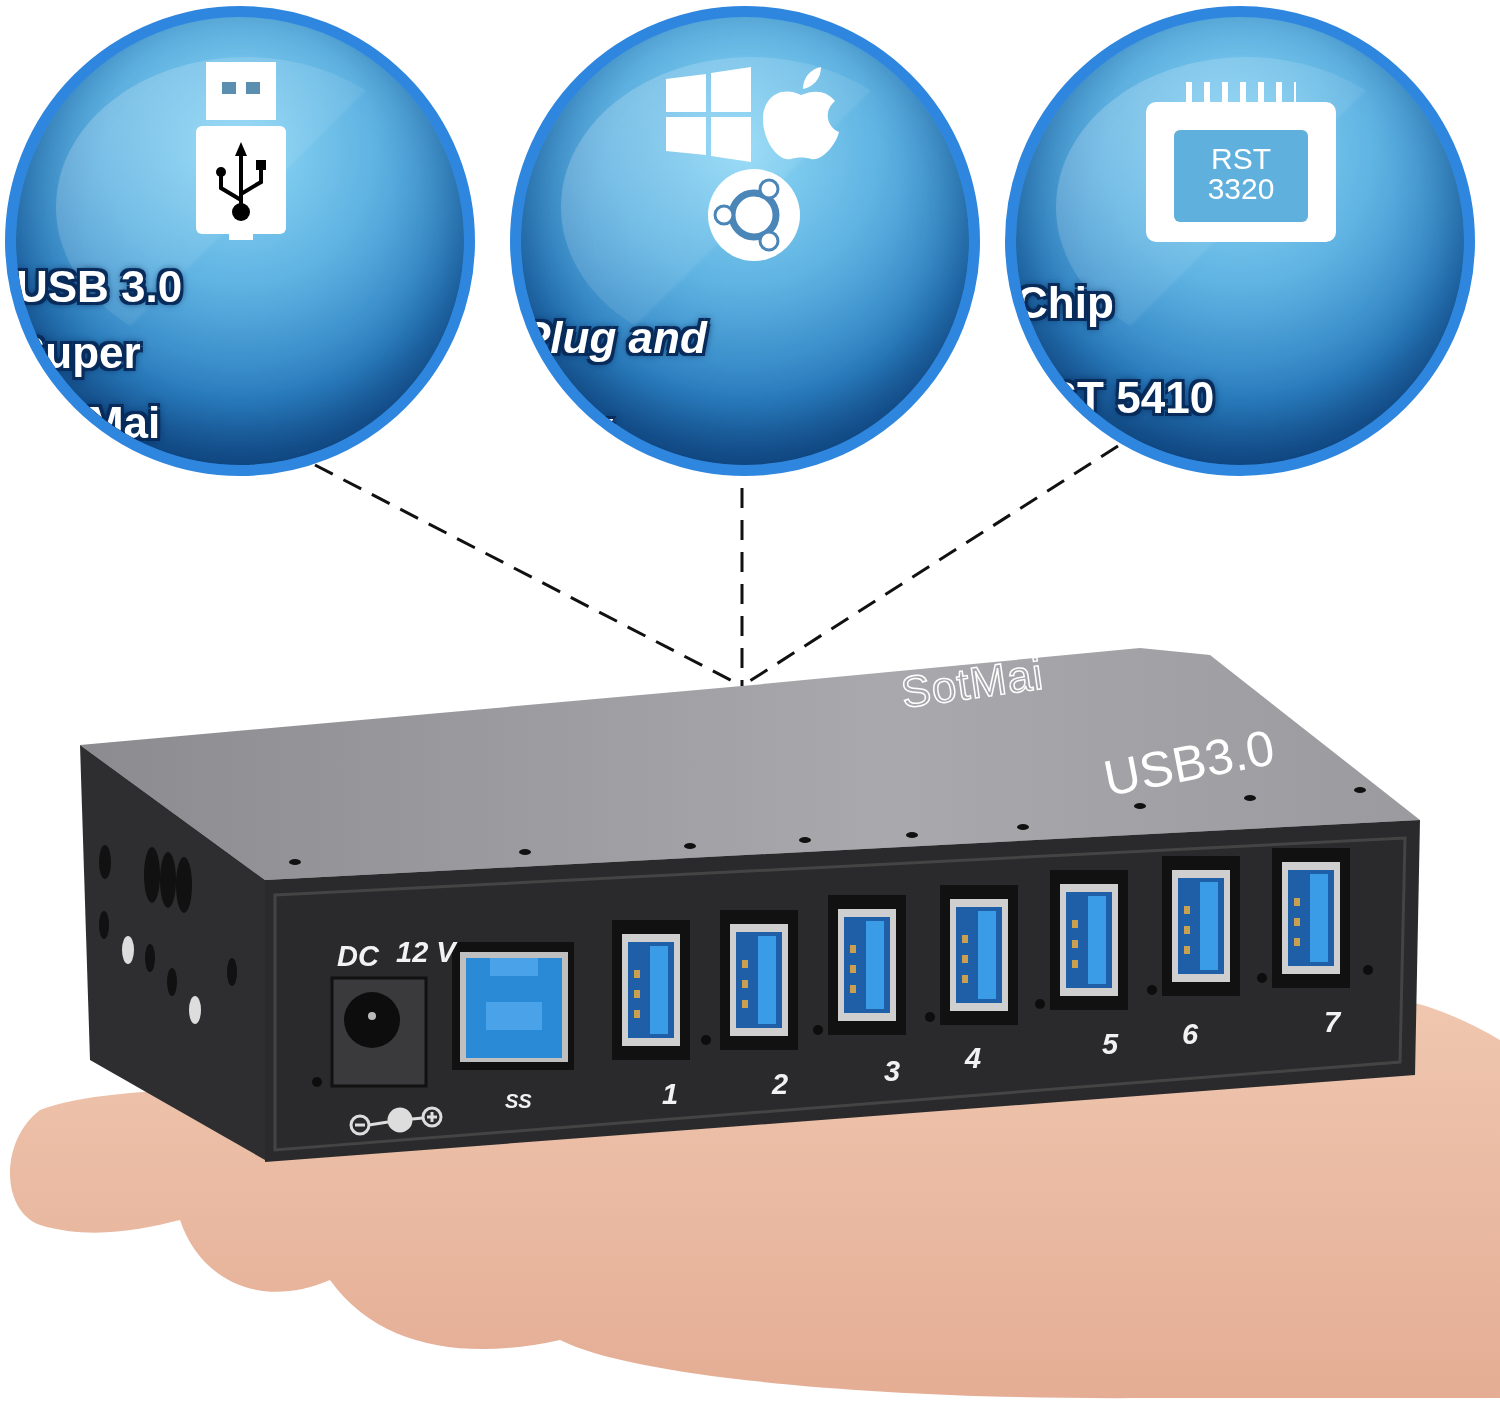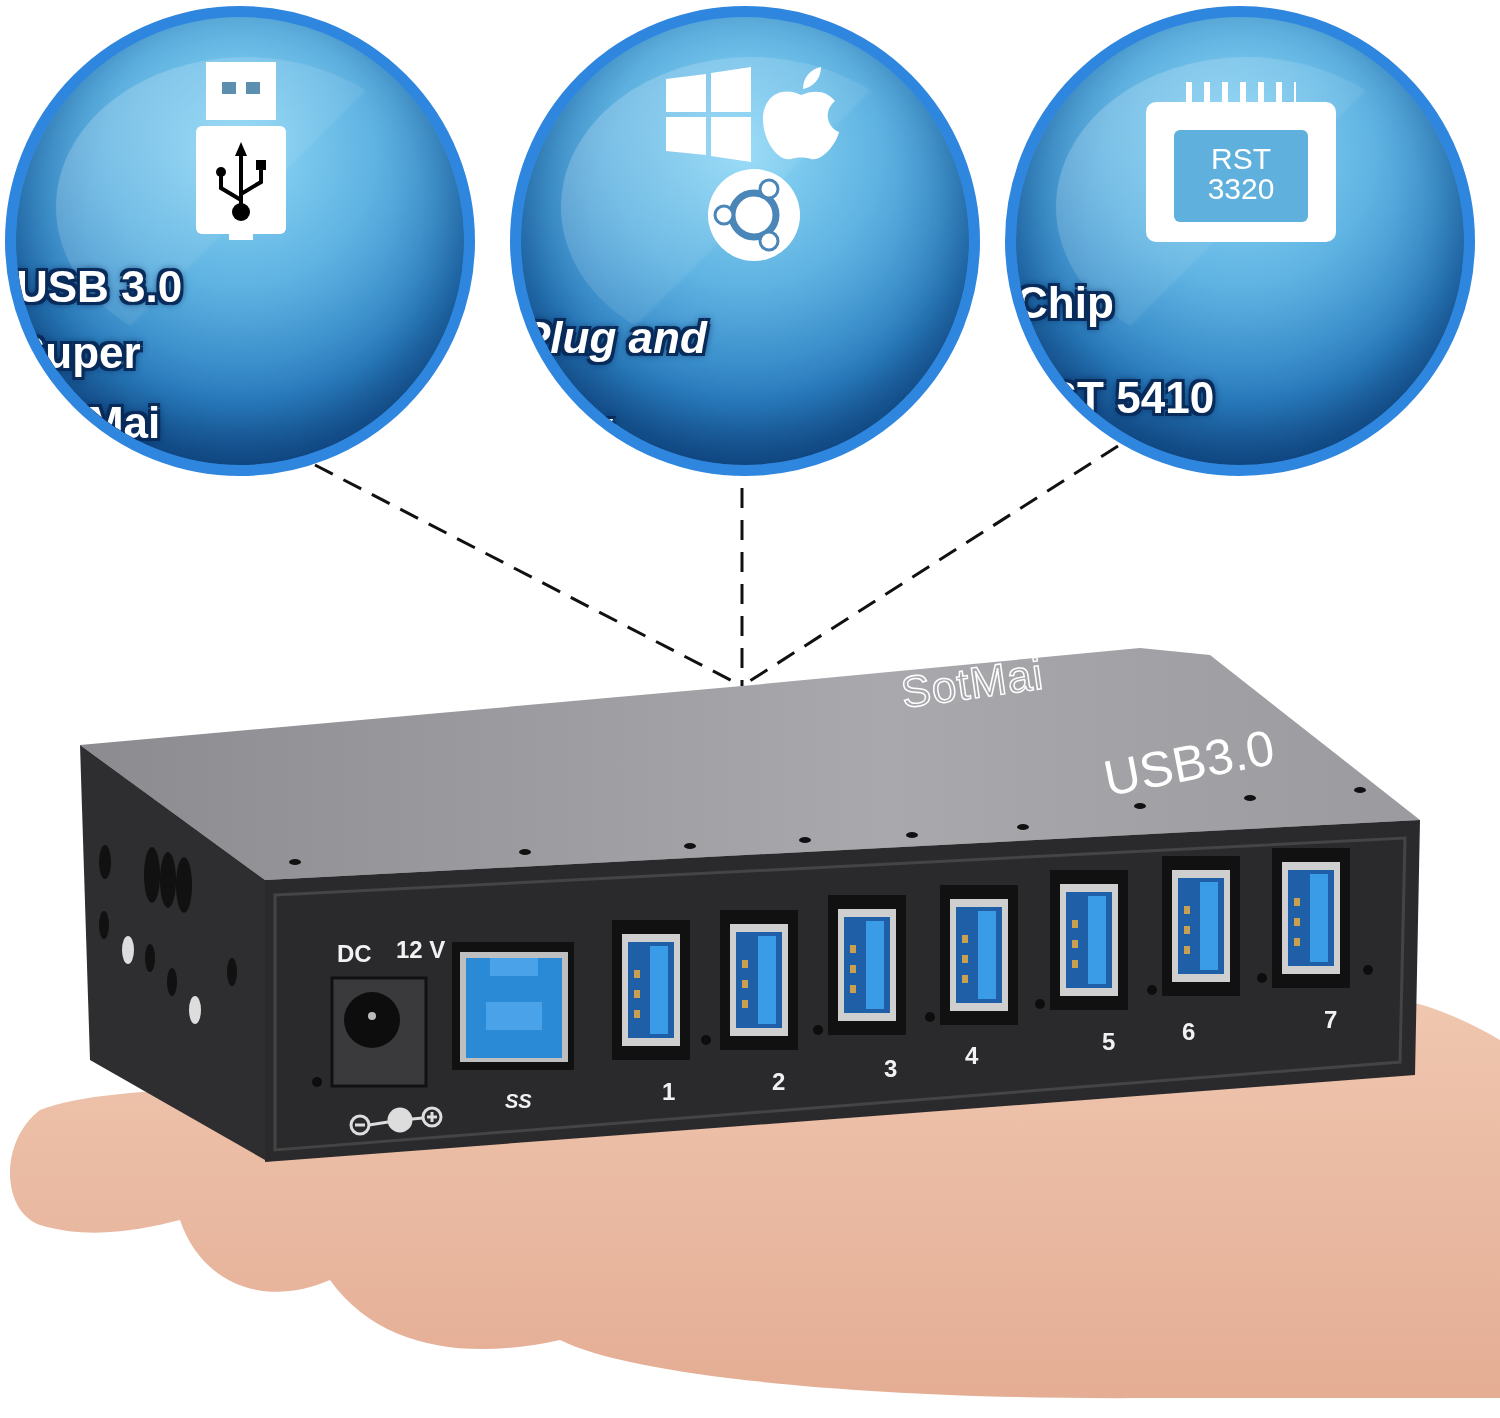--- a/index.html
+++ b/index.html
@@ -10,21 +10,21 @@
   .circle .gloss { position:absolute; left:40px; top:40px; width:380px; height:300px; border-radius:50%;
     background:linear-gradient(135deg, rgba(255,255,255,0.25) 0%, rgba(255,255,255,0.08) 50%, rgba(255,255,255,0) 51%); }
   .circle .label { position:absolute; left:0; right:0; text-align:left; color:#ffffff; font-weight:bold; font-size:44px; line-height:72px;
     text-shadow: 0 0 6px #0a2d5c, 0 0 10px #0a2d5c, 3px 3px 0 #0a2d5c, -3px -3px 0 #0a2d5c, 3px -3px 0 #0a2d5c, -3px 3px 0 #0a2d5c; }
   #c1 { left:5px; }
   #c2 { left:510px;font-style:italic; }
   #c3 { left:1005px; }
   svg.lines { position:absolute; left:0; top:0; }
   .device-top { position:absolute; }
   .hand { position:absolute; }
-  .port-label { position:absolute; color:#f2f2f2; font-weight:bold; font-size:24px; }
+  .port-label { position:absolute; color:#f2f2f2; font-weight:bold; font-size:29px;font-style:italic; }
   .brand { position:absolute; color:#ffffff; font-size:44px; letter-spacing:1px; transform:rotate(-8deg); transform-origin:left bottom;
     -webkit-text-stroke:1.5px #ffffff; color:transparent; }
   .usbtxt { position:absolute; color:#ffffff; font-size:50px; transform:rotate(-11deg); transform-origin:left bottom; }
 </style>
 </head>
 <body>
 
 <svg class="lines" width="1500" height="1418">
   <line x1="315" y1="465" x2="742" y2="686" stroke="#111" stroke-width="3" stroke-dasharray="20,12"></line>
   <line x1="742" y1="488" x2="742" y2="686" stroke="#111" stroke-width="3" stroke-dasharray="20,12"></line>

